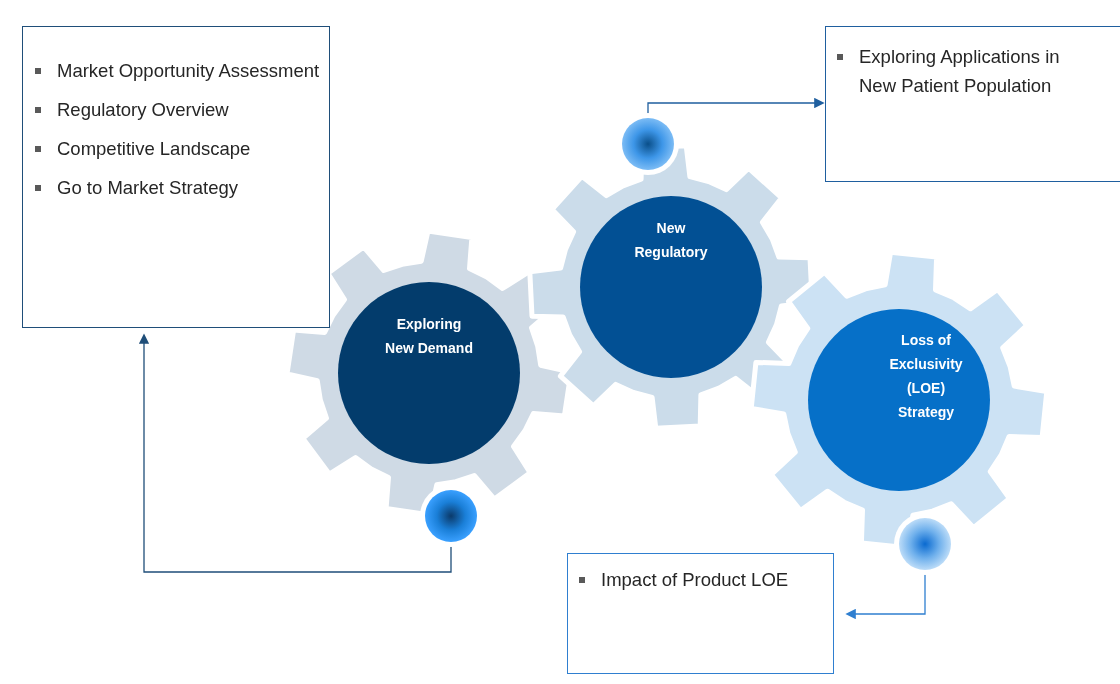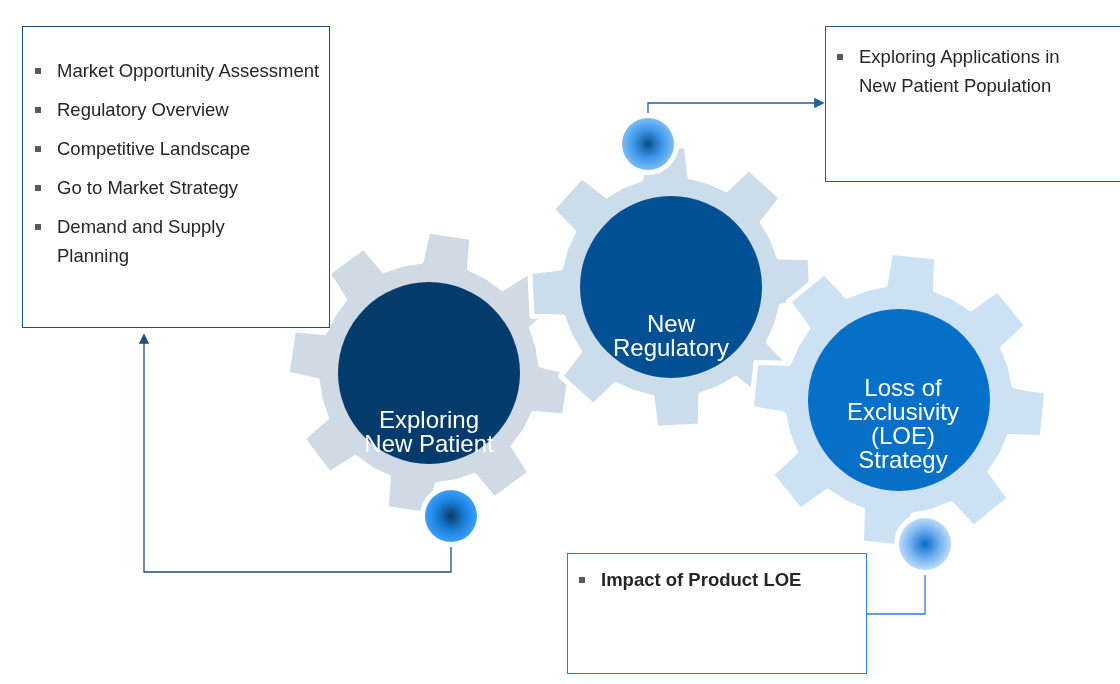--- a/index.html
+++ b/index.html
@@ -2,21 +2,21 @@
 <html><head>
 <meta charset="utf-8">
 <style>
   html, body { margin:0; padding:0; background:#ffffff; }
   body { width:1120px; height:684px; position:relative; overflow:hidden; font-family:"Liberation Sans", sans-serif; }
   svg.canvas { position:absolute; left:0; top:0; }
   .box { position:absolute; border:1.3px solid #1f4e79; background:#fff; box-sizing:border-box; }
   .box ul { list-style:none; margin:0; padding:0; }
   .box li { position:relative; color:#262626; font-size:18.5px; line-height:28.5px; margin-bottom:10.5px; padding-left:28px; }
   .box li .bullet { position:absolute; left:6px; top:11px; width:6px; height:6px; background:#595959; }
-  .gear-label { position:absolute; color:#ffffff; font-weight:normal; font-size:24px; line-height:24px; text-align:center; display:flex; align-items:flex-end; justify-content:center; }
+  .gear-label { position:absolute; color:#ffffff; font-weight:bold; font-size:14px; line-height:24px; text-align:center; display:flex; align-items:flex-start; justify-content:center; }
 </style>
 </head>
 <body>
 
 <svg class="canvas" width="1120" height="684" viewBox="0 0 1120 684">
   <defs>
     <radialGradient id="knobDark" cx="50%" cy="50%" r="50%">
       <stop offset="0%" stop-color="#0b3a6a"></stop>
       <stop offset="55%" stop-color="#1a7fd8"></stop>
       <stop offset="100%" stop-color="#3aa0ff"></stop>
@@ -61,48 +61,47 @@
       <circle cx="925" cy="544" r="26" fill="url(#knobLight)"></circle>
     </g>
 </svg>
 
 <div class="box" style="left:22px; top:26px; width:308px; height:302px; padding:30px 0 4px 6px;">
   <ul>
     <li><span class="bullet"></span><span>Market Opportunity Assessment</span></li>
     <li><span class="bullet"></span><span>Regulatory Overview</span></li>
     <li><span class="bullet"></span><span>Competitive Landscape</span></li>
     <li><span class="bullet"></span><span>Go to Market Strategy</span></li>
-    <li style="width:190px"><span class="bullet"></span><span>Demand and Supply Planning</span></li>
   </ul>
 </div>
 
 <div class="box" style="left:825px; top:26px; width:314px; height:156px; padding:16px 0 0 5px; border-color:#1f5f9f;">
   <ul>
     <li style="width:225px"><span class="bullet"></span><span>Exploring Applications in New Patient Population</span></li>
   </ul>
 </div>
 
-<div class="box" style="left:567px; top:553px; width:300px; height:121px; padding:12px 0 0 5px; border-color:#2f7fd0;font-weight:bold;">
+<div class="box" style="left:567px; top:553px; width:267px; height:121px; padding:12px 0 0 5px; border-color:#2f7fd0;">
   <ul>
     <li><span class="bullet"></span><span>Impact of Product LOE</span></li>
   </ul>
 </div>
 
 <div class="gear-label" style="left:338px; top:312px; width:182px; height:144px;">
     <div id="lbl0">
       <div>Exploring</div>
-      <div>New Patient</div>
+      <div>New Demand</div>
     </div>
   </div>
 <div class="gear-label" style="left:580px; top:216px; width:182px; height:144px;">
     <div id="lbl1">
       <div>New</div>
       <div>Regulatory</div>
     </div>
   </div>
-<div class="gear-label" style="left:812px; top:328px; width:182px; height:144px;">
+<div class="gear-label" style="left:835px; top:328px; width:182px; height:144px;">
     <div id="lbl2">
       <div>Loss of</div>
       <div>Exclusivity</div>
       <div>(LOE)</div>
       <div>Strategy</div>
     </div>
   </div>
 
 </body></html>

